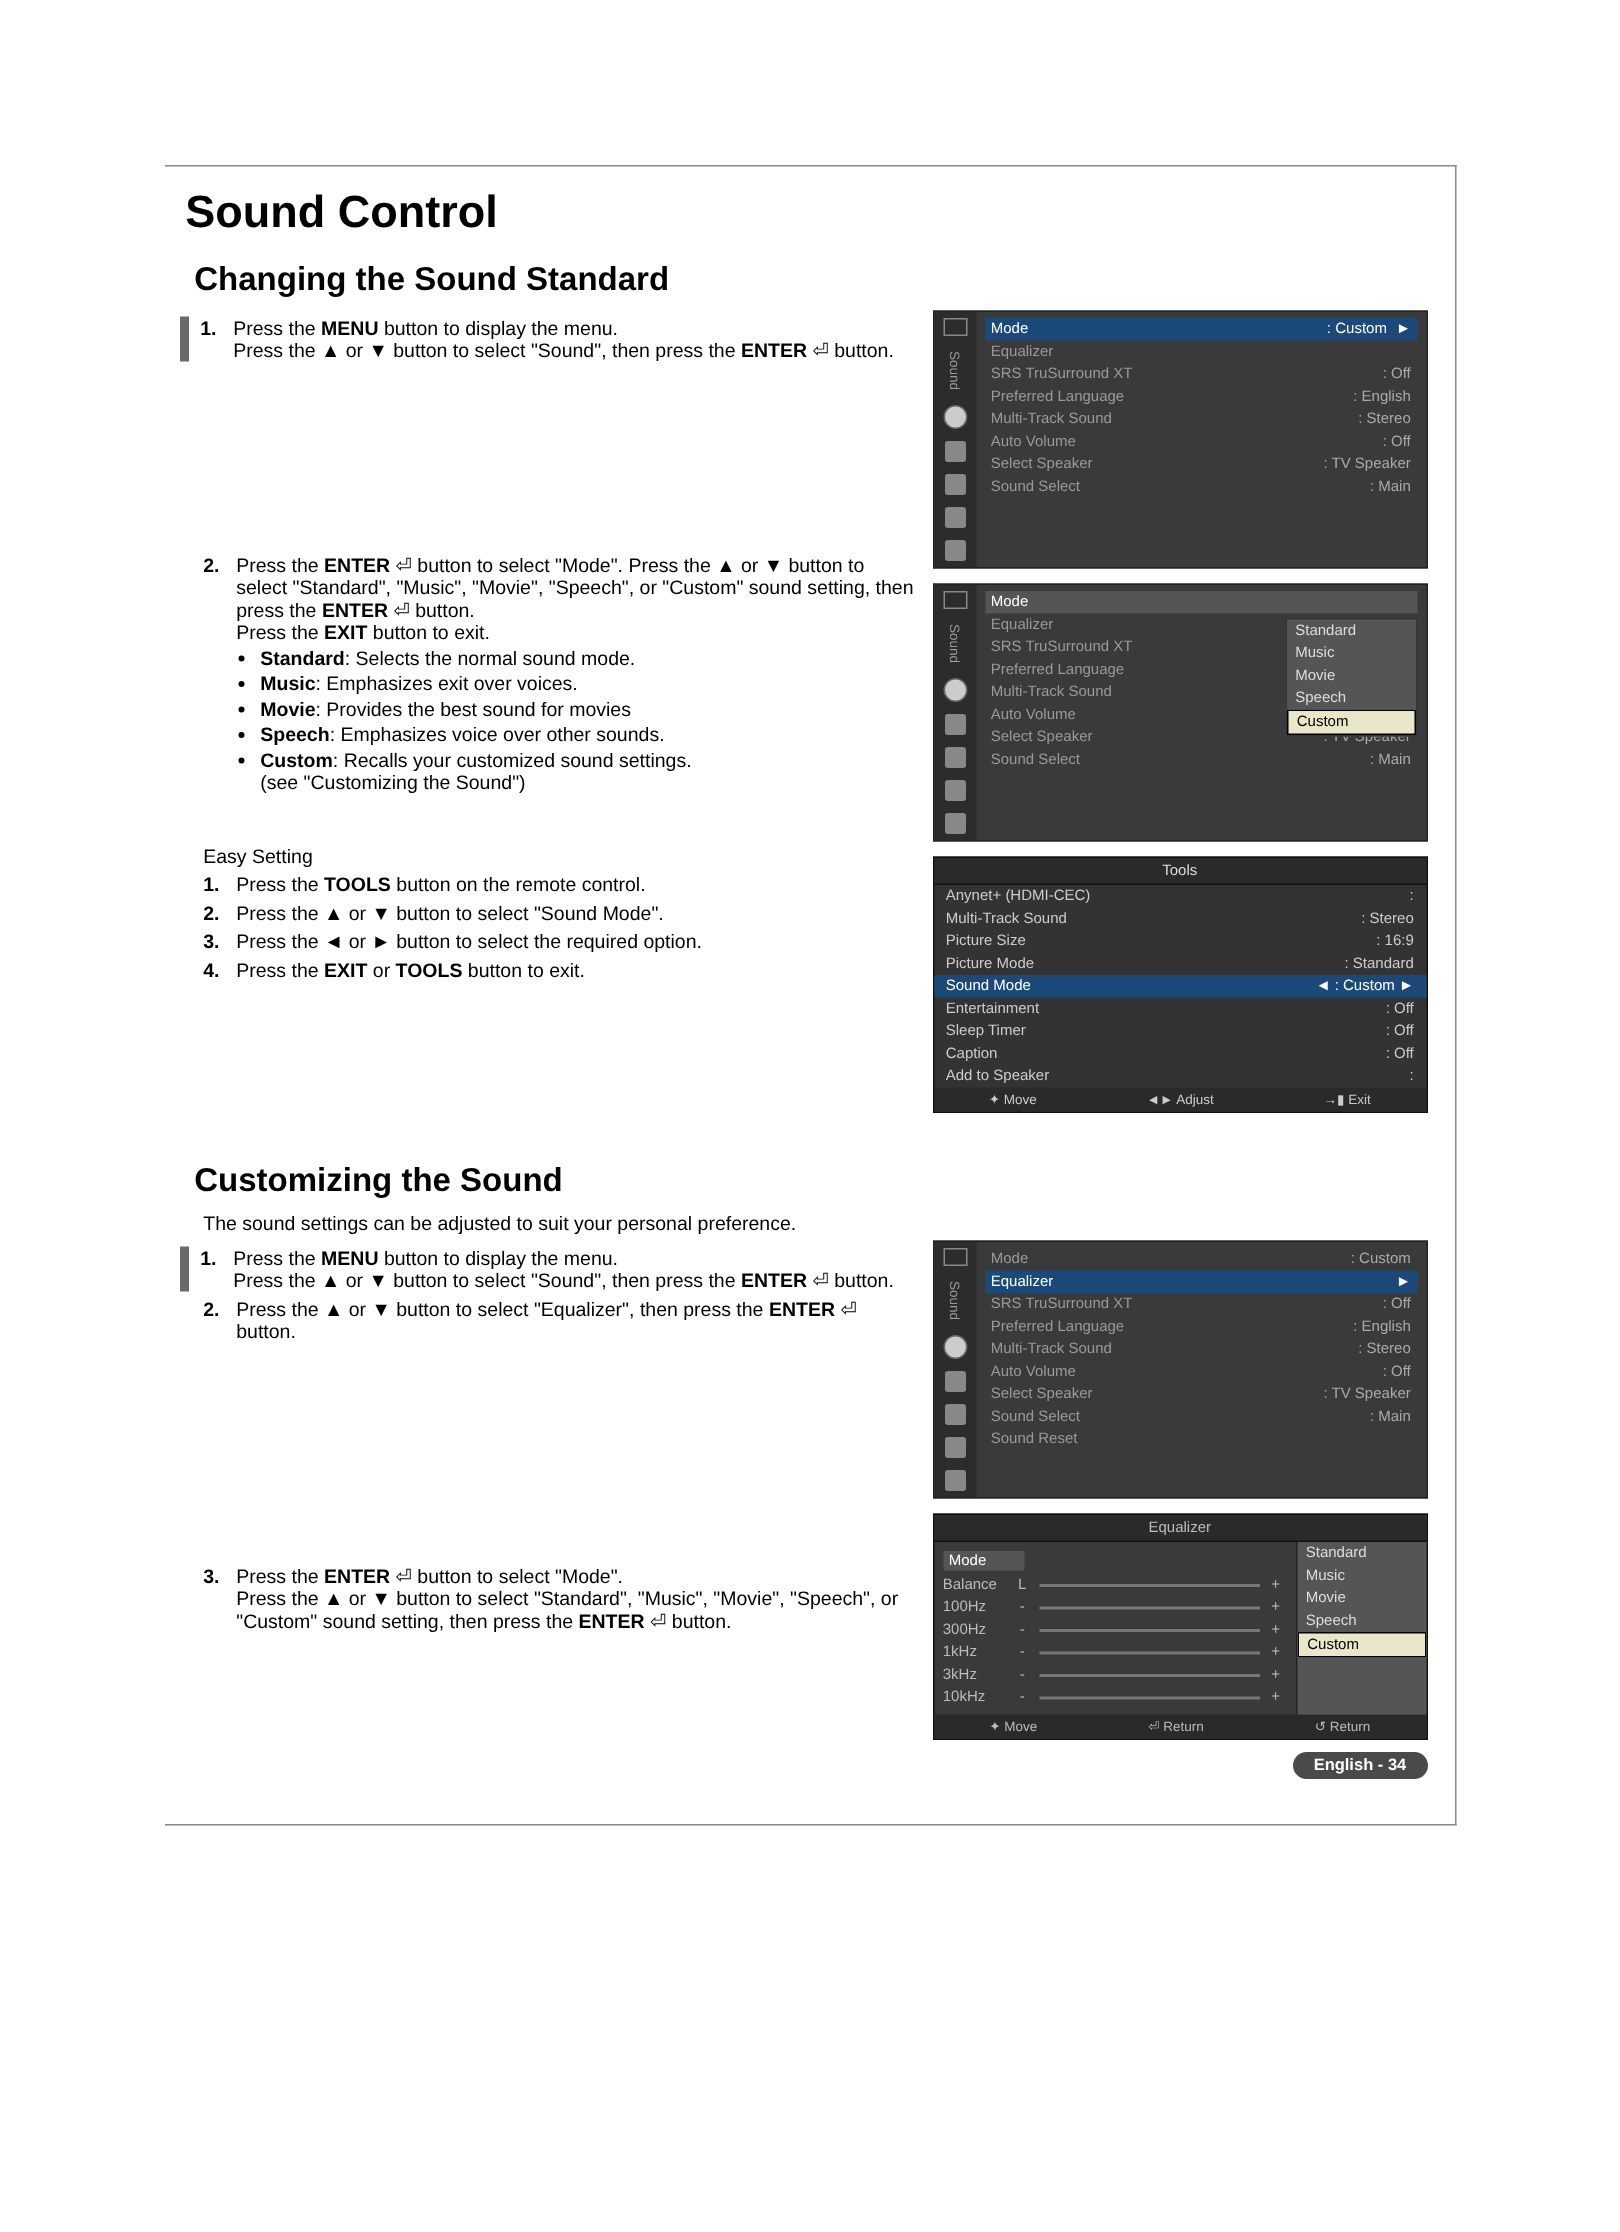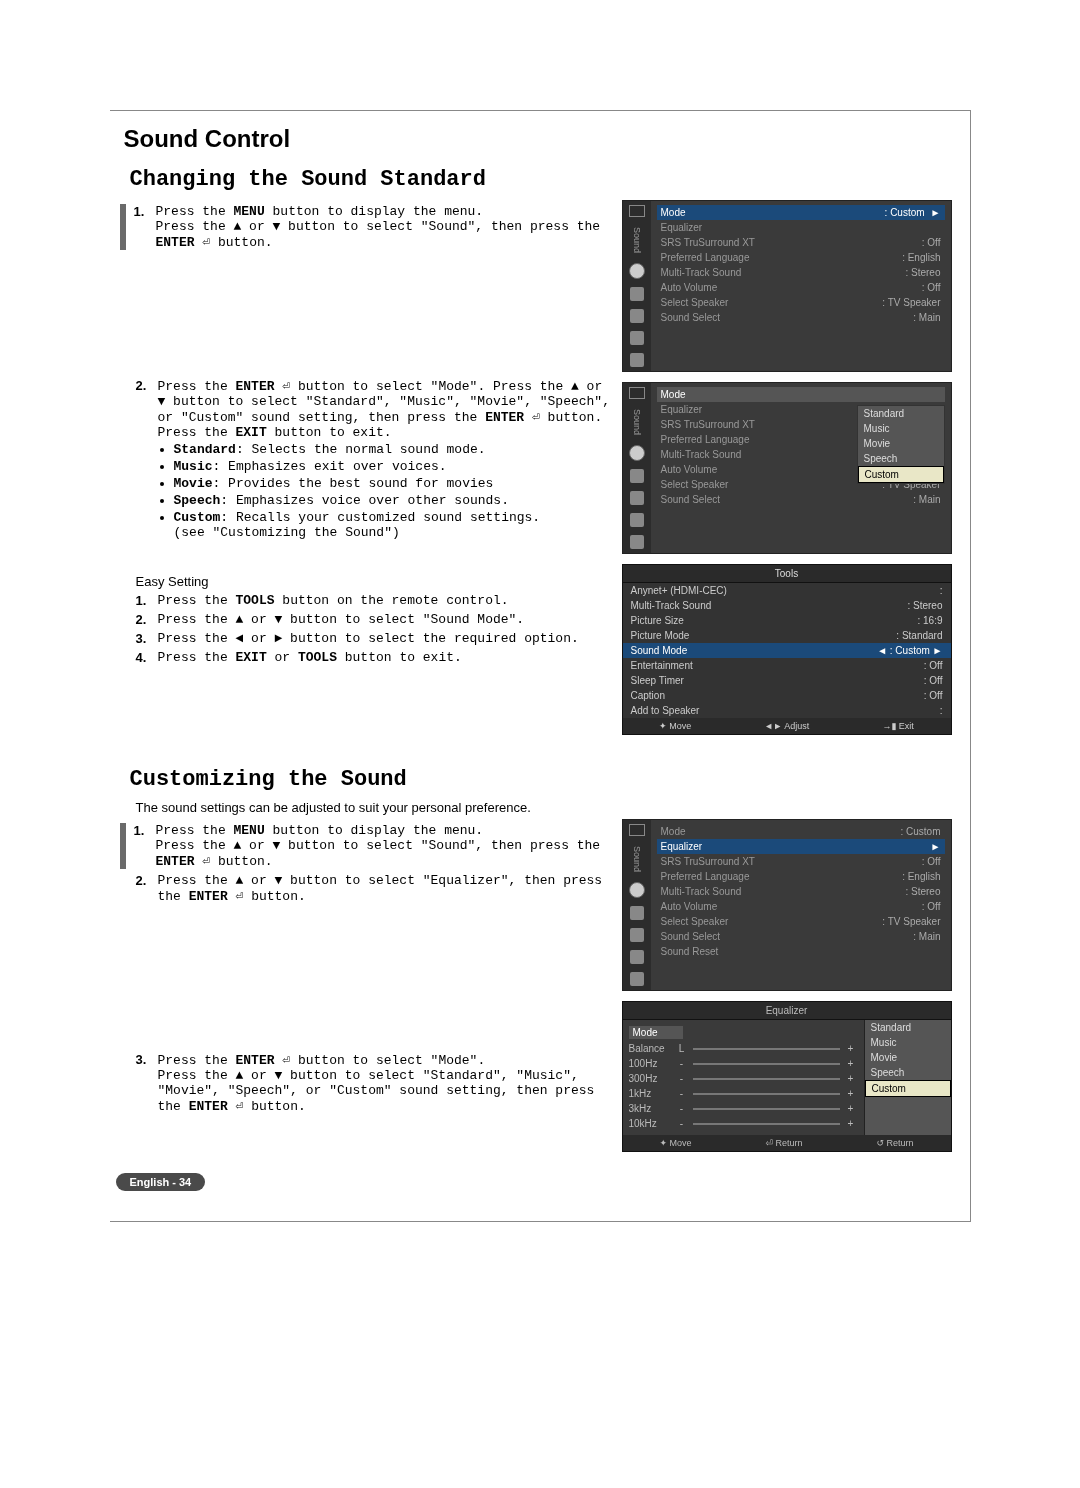--- a/index.html
+++ b/index.html
@@ -13,55 +13,54 @@
   .page {
     width: 860px;
     margin: 110px auto 40px;
     border: 1px solid #888;
     border-left: none;
     padding: 0;
     position: relative;
   }
   .page-inner { padding: 10px 18px 30px 6px; }
   .chapter {
-    font-size: 24px;
+    font-size: 30px;
     font-weight: bold;
     margin: 4px 0 12px 8px;
   }
   .section-hdr {
     display: flex;
     align-items: flex-start;
     margin: 8px 0 6px 0;
-    font-family: Liberation Mono, monospace;
   }
   .section-bar {
     width: 6px;
     background: #6a6a6a;
     margin-right: 8px;
   }
   .section-title {
     font-size: 22px;
     font-weight: bold;
     padding: 2px 0;
   }
   .body-text { font-size: 13px; margin: 4px 0 4px 20px; }
   .cols { display: flex; align-items: flex-start; }
   .left { flex: 1; padding-right: 10px; }
   .right { width: 330px; }
   .step-row { display: flex; margin: 4px 0 4px 4px; }
   .step-bar { width: 6px; background: #6a6a6a; margin-right: 8px; align-self: stretch; }
   .step-num { width: 22px; font-weight: bold; font-size: 13px; }
-  .step-body { flex: 1; font-size: 13px; font-family: Liberation Mono, monospace; }
+  .step-body { flex: 1; font-size: 13px; }
   .bold { font-weight: bold; }
   ul.modes { margin: 2px 0 16px 0; padding-left: 16px; font-size: 13px; }
   ul.modes li { margin: 2px 0; }
   .sub-hdr { font-weight: normal; font-size: 13px; margin: 18px 0 4px 20px; }
   .footer {
-    text-align: left;
-    margin-top: 20px;
+    text-align: right;
+    margin-top: 7px;
   }
   .footer-pill {
     display: inline-block;
     background: #4a4a4a;
     color: #fff;
     font-size: 11px;
     font-weight: bold;
     padding: 3px 14px;
     border-radius: 10px;
   }

